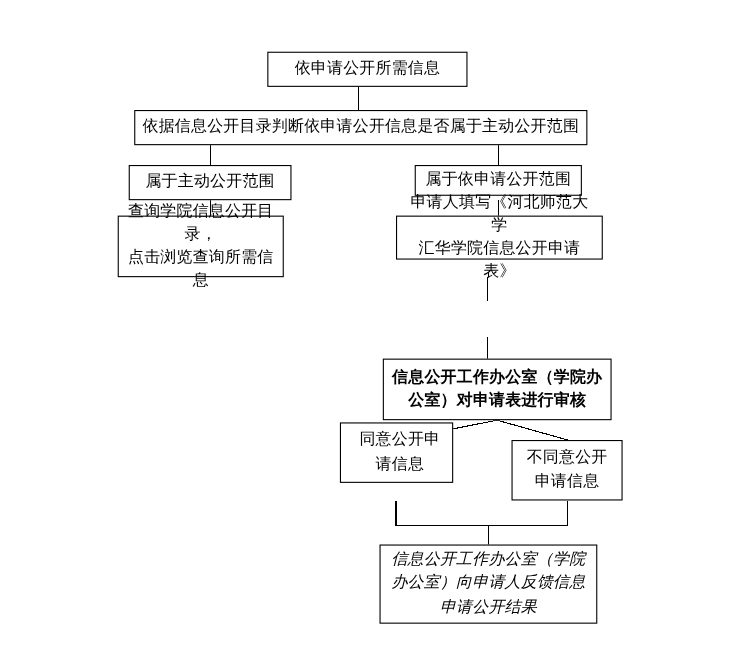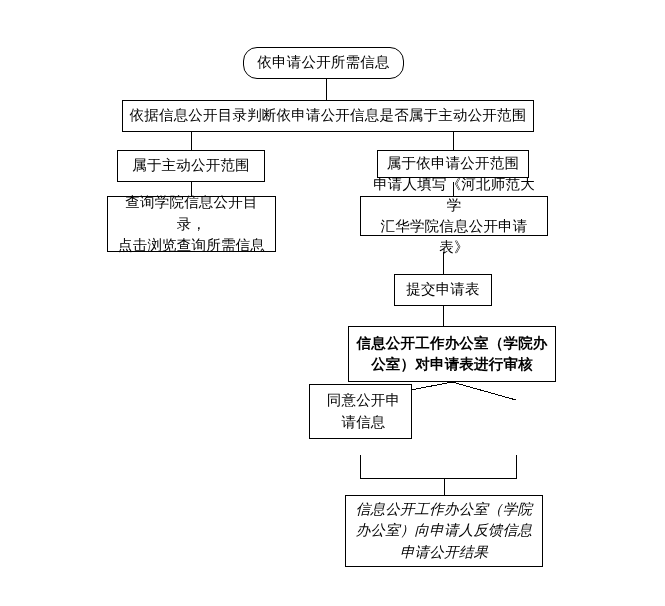--- a/index.html
+++ b/index.html
@@ -58,40 +58,41 @@
       <polyline points="453,182 453,196" fill="none" stroke="#000000" stroke-width="1" shape-rendering="crispEdges"></polyline>
       <polyline points="443,252 443,274" fill="none" stroke="#000000" stroke-width="1" shape-rendering="crispEdges"></polyline>
       <polyline points="443,306 443,326" fill="none" stroke="#000000" stroke-width="1" shape-rendering="crispEdges"></polyline>
       <polyline points="452,382 360,400" fill="none" stroke="#000000" stroke-width="1" shape-rendering="crispEdges"></polyline>
       <polyline points="452,382 516,400" fill="none" stroke="#000000" stroke-width="1" shape-rendering="crispEdges"></polyline>
       <polyline points="360,455 360,478 444,478" fill="none" stroke="#000000" stroke-width="1" shape-rendering="crispEdges"></polyline>
       <polyline points="516,455 516,478 444,478" fill="none" stroke="#000000" stroke-width="1" shape-rendering="crispEdges"></polyline>
       <polyline points="444,478 444,495" fill="none" stroke="#000000" stroke-width="1" shape-rendering="crispEdges"></polyline>
     </svg>
 
-  <div class="node" style="left: 243px; top: 47px; width: 161px; height: 32px; border-radius: 14px;">依申请公开所需信息</div>
+  <div class="node" style="left: 243px; top: 47px; width: 182px; height: 32px;">依申请公开所需信息</div>
 
   <div class="node" style="left: 117px; top: 150px; width: 148px; height: 32px;">属于主动公开范围</div>
 
   <div class="node" style="left: 122px; top: 100px; width: 412px; height: 32px;">依据信息公开目录判断依申请公开信息是否属于主动公开范围</div>
 
   <div class="node" style="left: 377px; top: 150px; width: 152px; height: 28px;">属于依申请公开范围</div>
 
-  <div class="node" style="left: 107px; top: 196px; width: 169px; height: 56px;">查询学院信息公开目录，
+  <div class="node" style="left: 107px; top: 196px; width: 151px; height: 56px;">查询学院信息公开目录，
 点击浏览查询所需信息</div>
 
   <div class="node" style="left: 360px; top: 196px; width: 188px; height: 40px;">申请人填写《河北师范大学
 汇华学院信息公开申请表》</div>
 
-  <div class="node" style="left: 394px; top: 274px; width: 98px; height: 32px;">提交申请表</div>
 
   <div class="node" style="left: 348px; top: 326px; width: 208px; height: 56px; font-weight: bold;">信息公开工作办公室（学院办
 公室）对申请表进行审核</div>
 
   <div class="node" style="left: 309px; top: 384px; width: 103px; height: 55px; padding-left: 12px;">同意公开申
 请信息</div>
 
+  <div class="node" style="left: 465px; top: 400px; width: 101px; height: 55px;">不同意公开
+申请信息</div>
 
   <div class="node" style="left: 345px; top: 495px; width: 198px; height: 72px; font-style: italic;">信息公开工作办公室（学院
 办公室）向申请人反馈信息
 申请公开结果</div>
 
 </div>
 
 </body></html>

